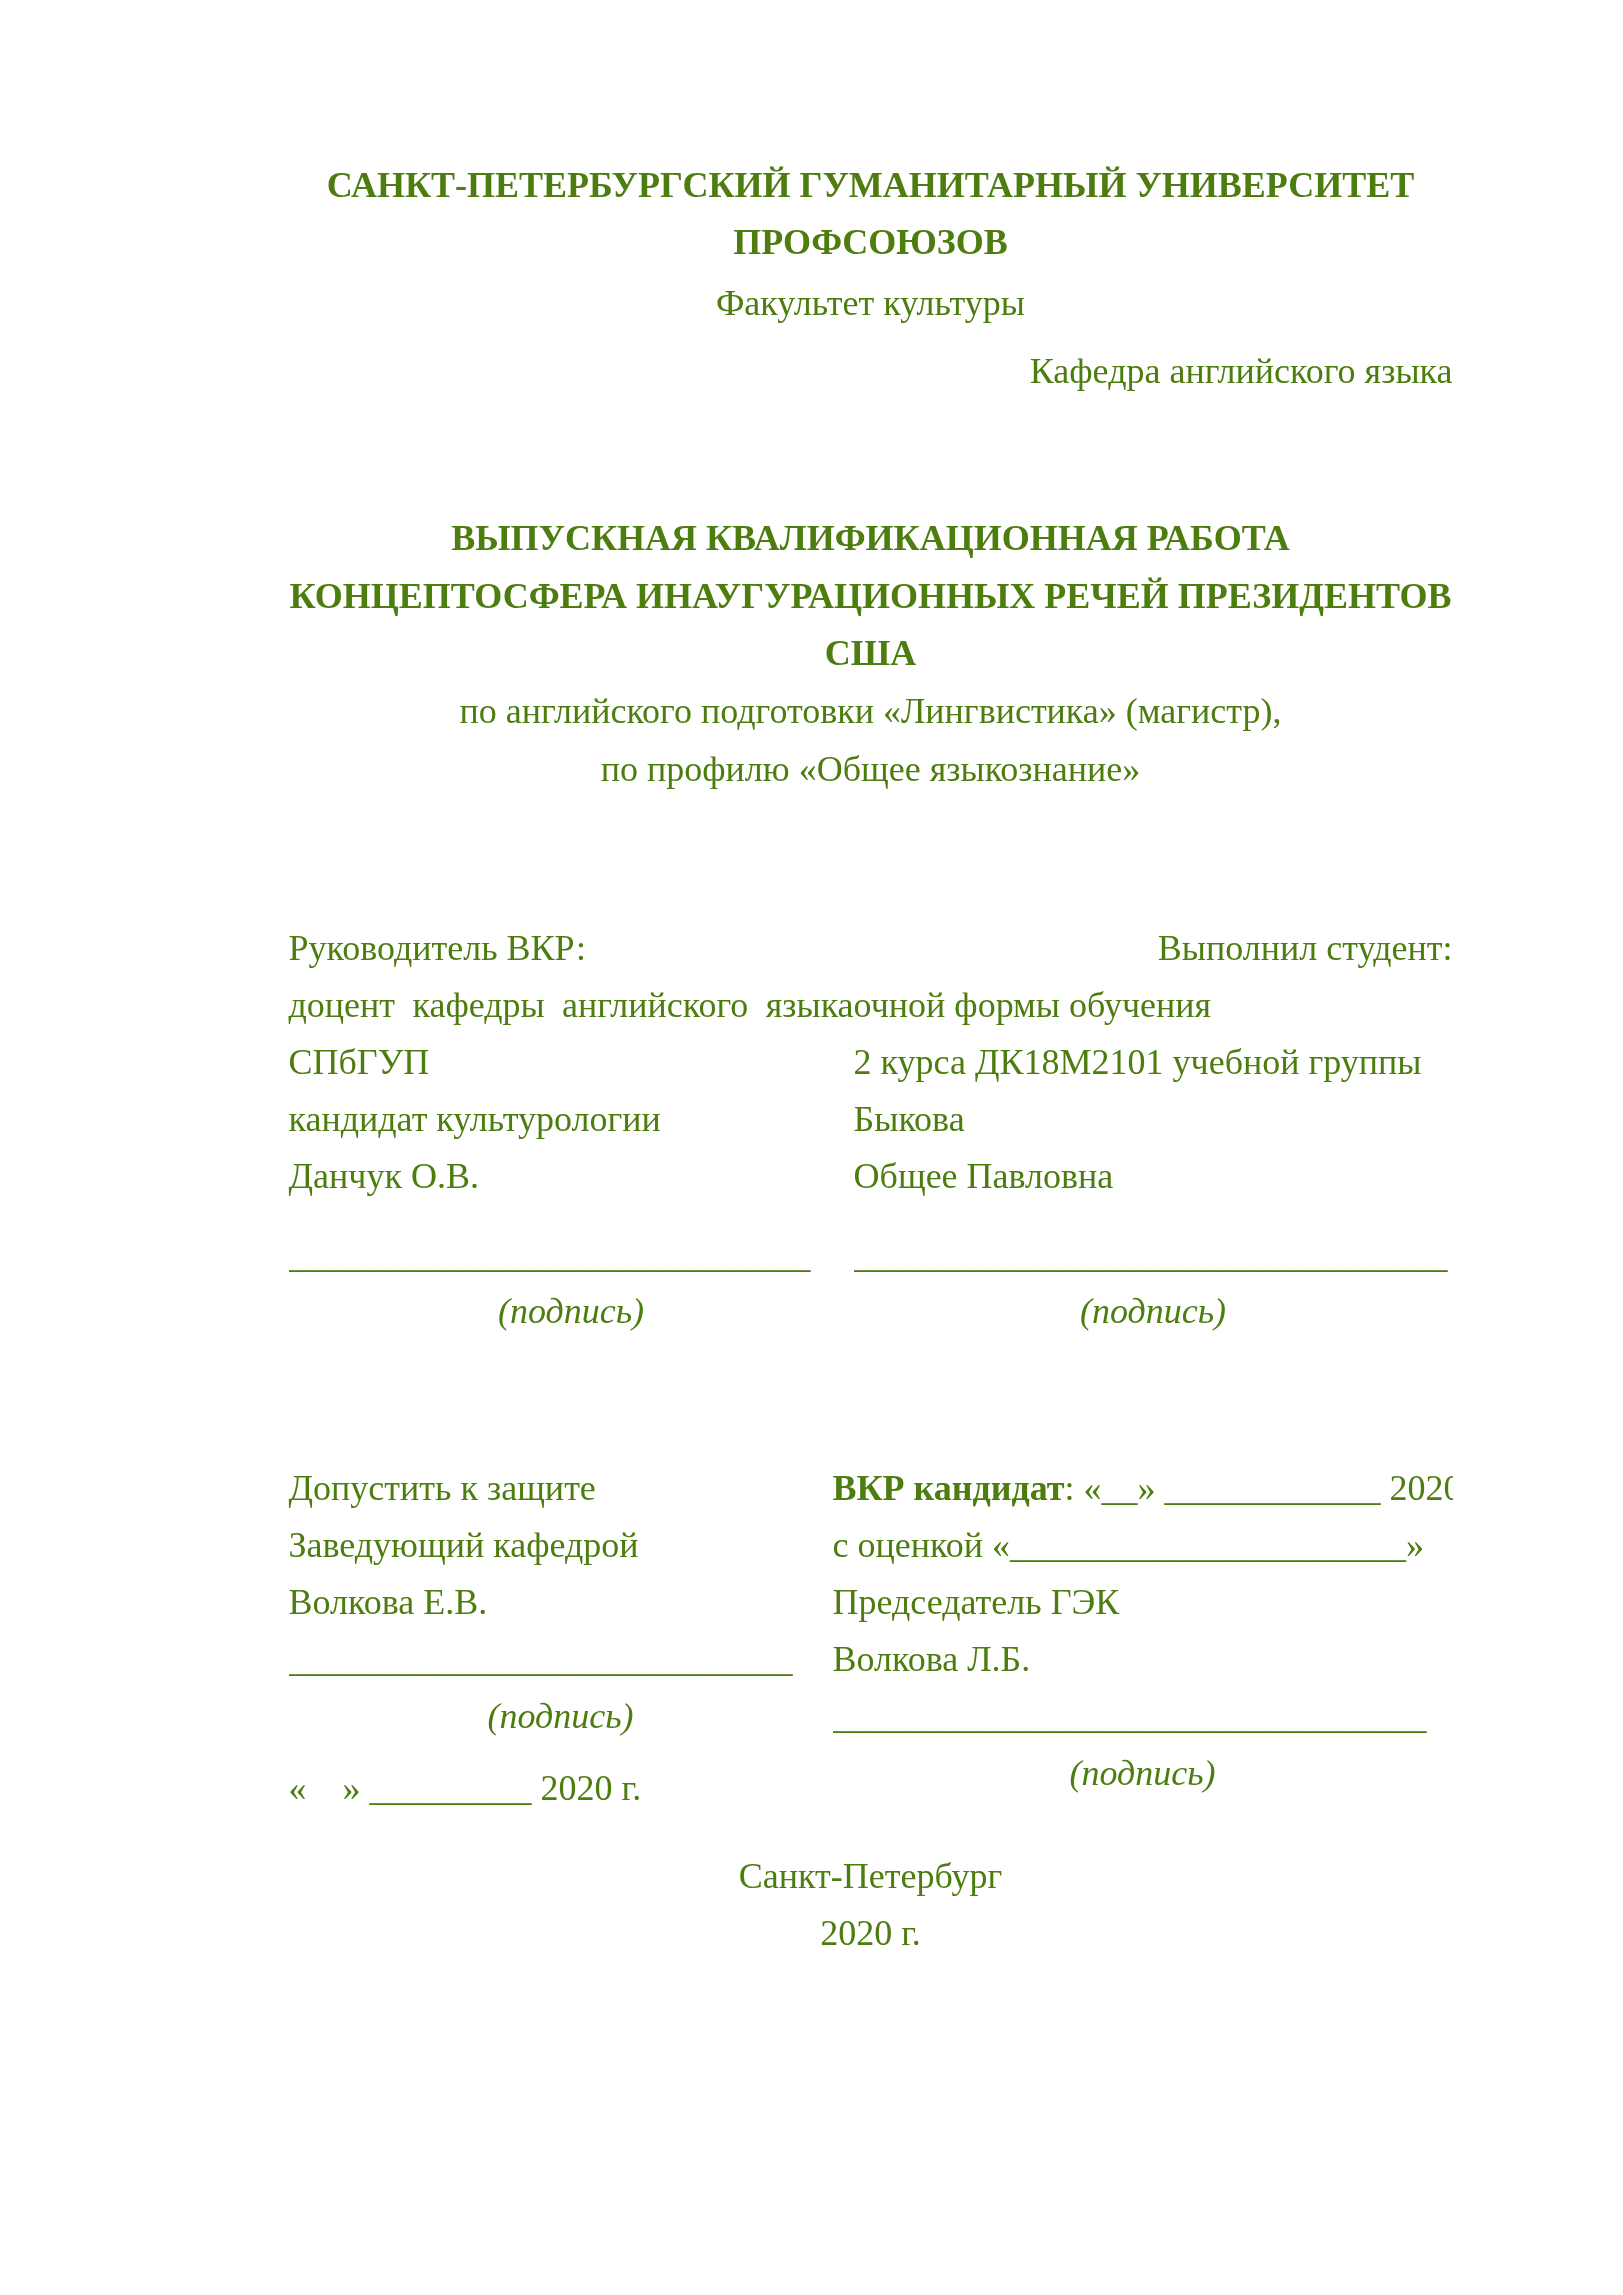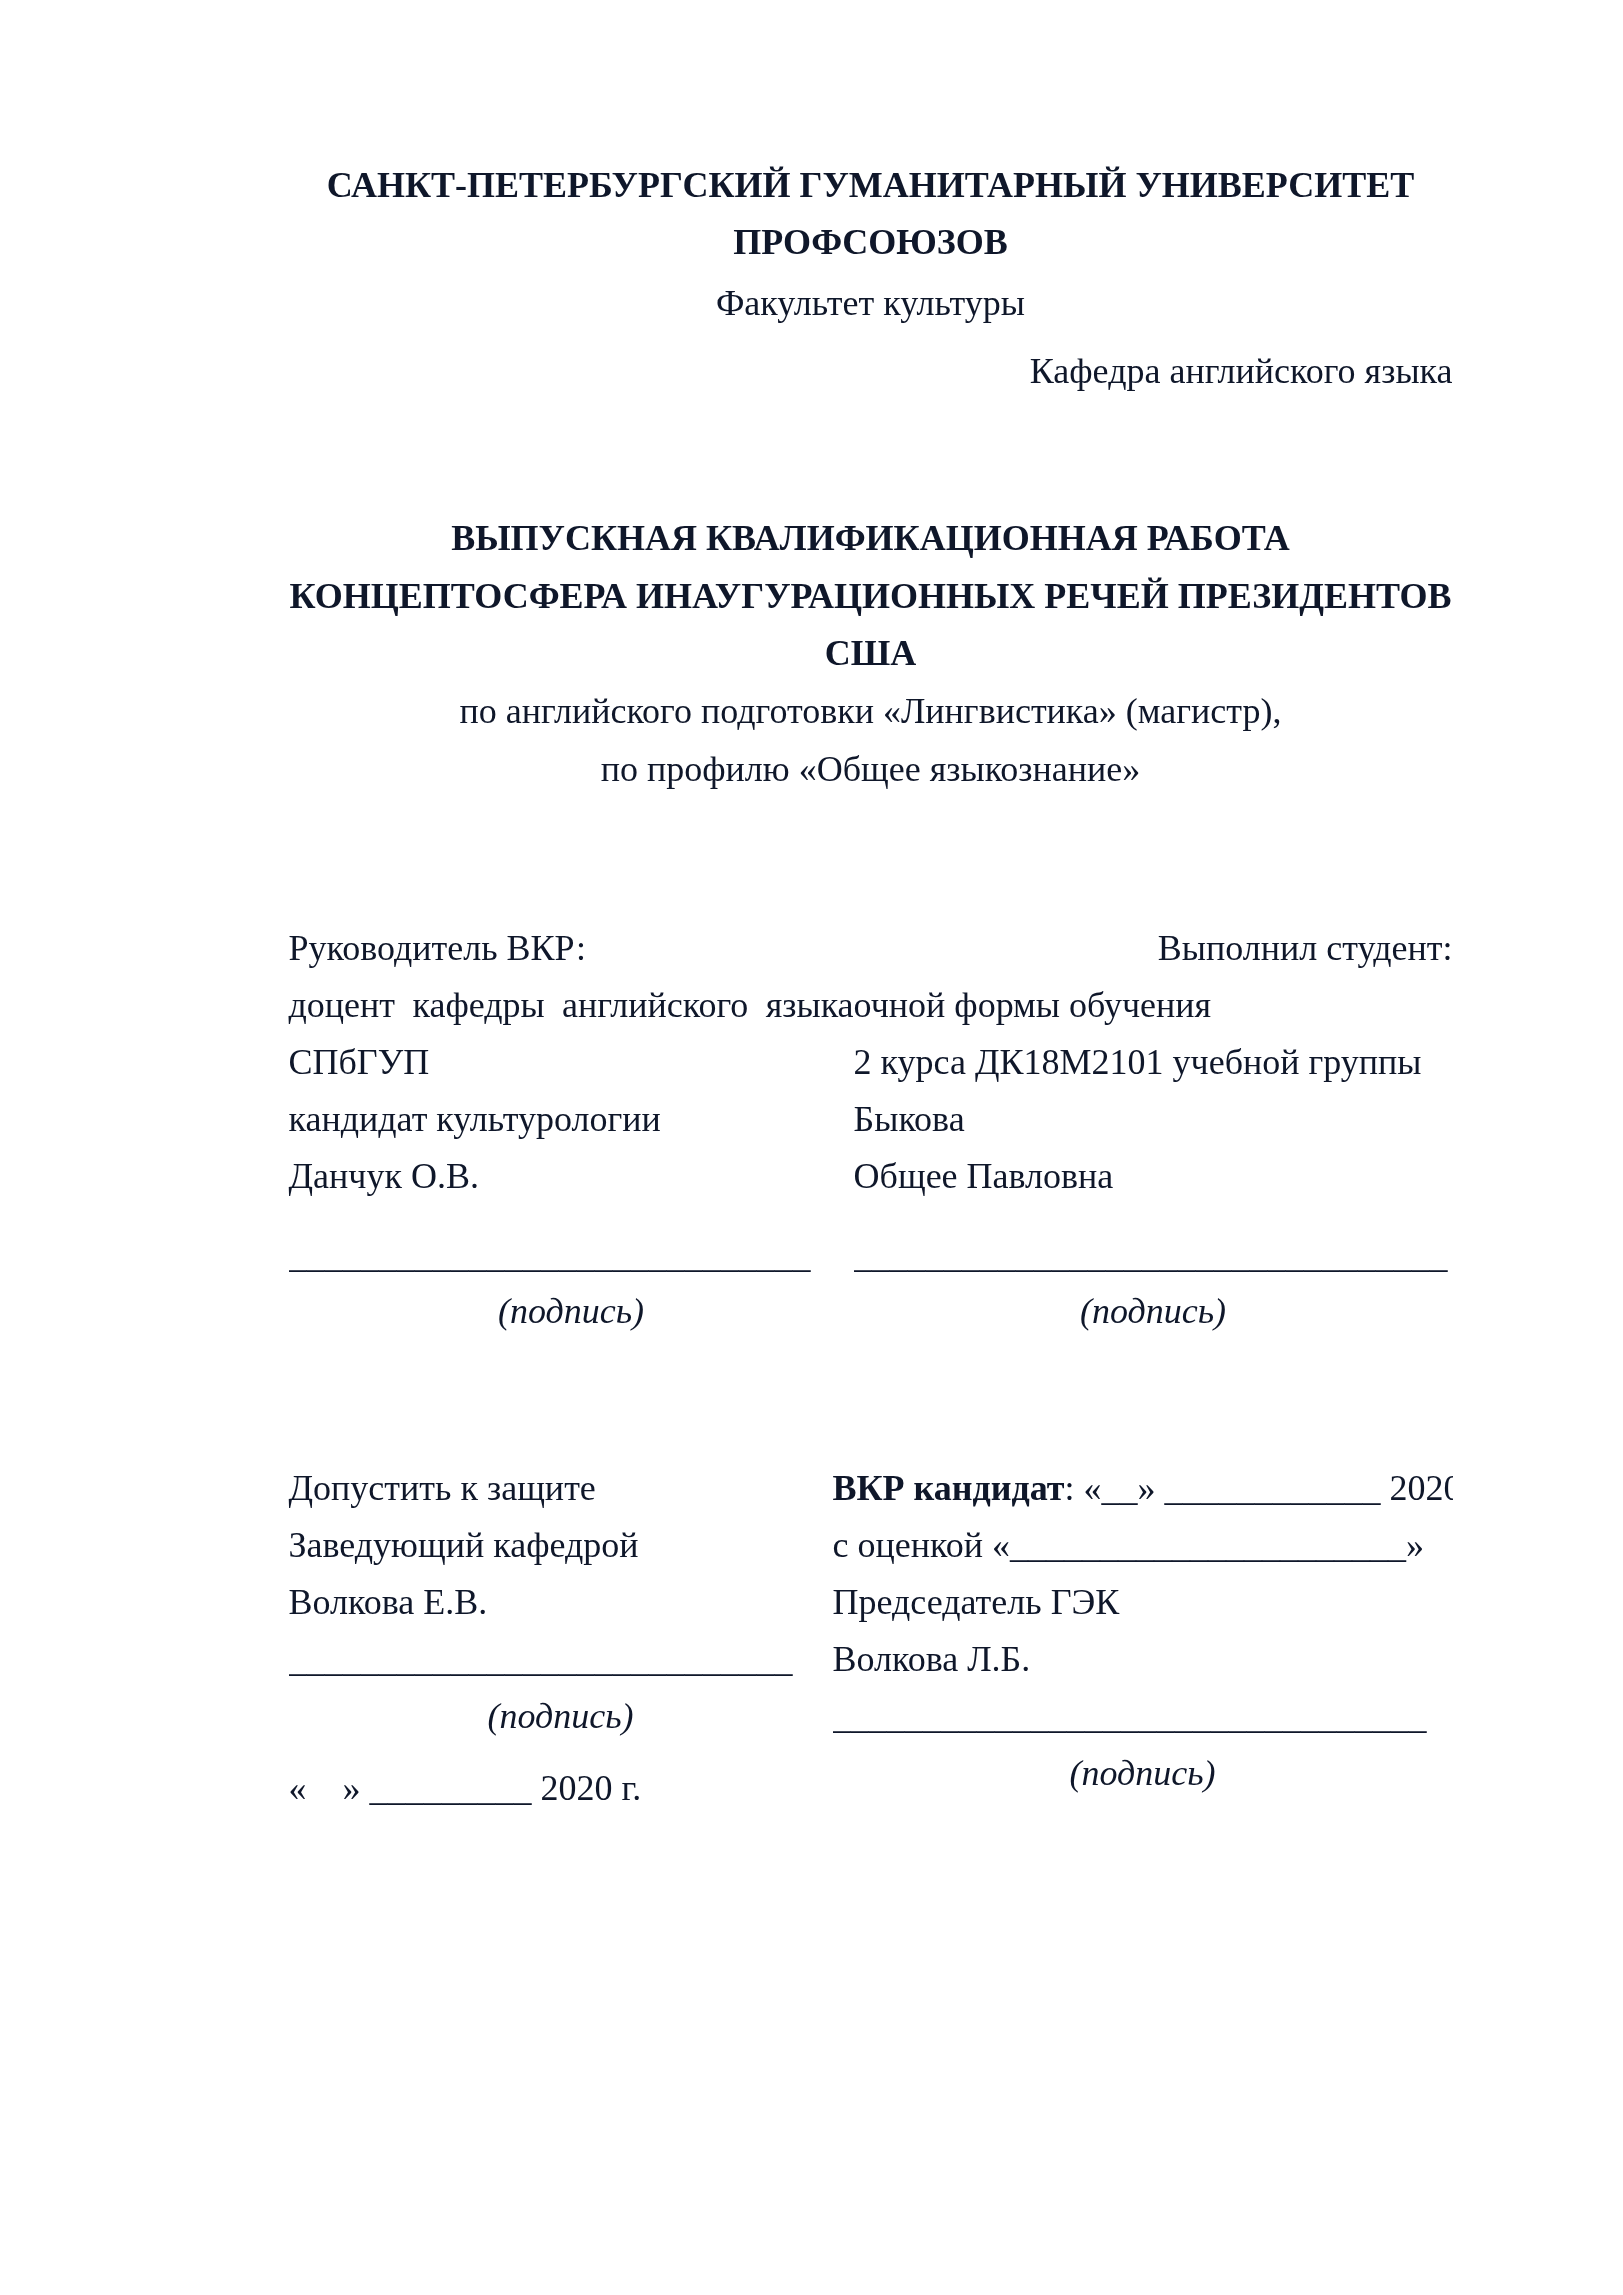--- a/index.html
+++ b/index.html
@@ -3,21 +3,21 @@
 <meta charset="utf-8">
 <style>
   * { margin: 0; padding: 0; box-sizing: border-box; }
   html, body { background: #ffffff; }
   .page {
     position: relative;
     width: 1518px;
     height: 2295px;
     margin: 0 auto;
     background: #ffffff;
-    color: #0f172a;
+    color: #4d7c0f;
     font-family: "Liberation Serif", "DejaVu Serif", serif;
     font-size: 36px;
     line-height: 1.58;
     padding: 157px 118px 0 236px;
     overflow: hidden;
   }
   .center { text-align: right; }
   .bold   { font-weight: bold; }
 
   .doc-header-university { text-align: center; font-weight: bold; }
@@ -104,15 +104,19 @@
       </div>
       <div class="nowrap">с оценкой «______________________»</div>
       <div>Председатель ГЭК</div>
       <div>Волкова Л.Б.</div>
       <div class="sig-line sig-line--flow">_________________________________</div>
       <div class="sig-caption">(подпись)</div>
     </div>
 
   </div>
 
+  <div class="footer">
+    <div>Санкт-Петербург</div>
+    <div>2020 г.</div>
+  </div>
 
 </div>
 
 
 </body></html>

